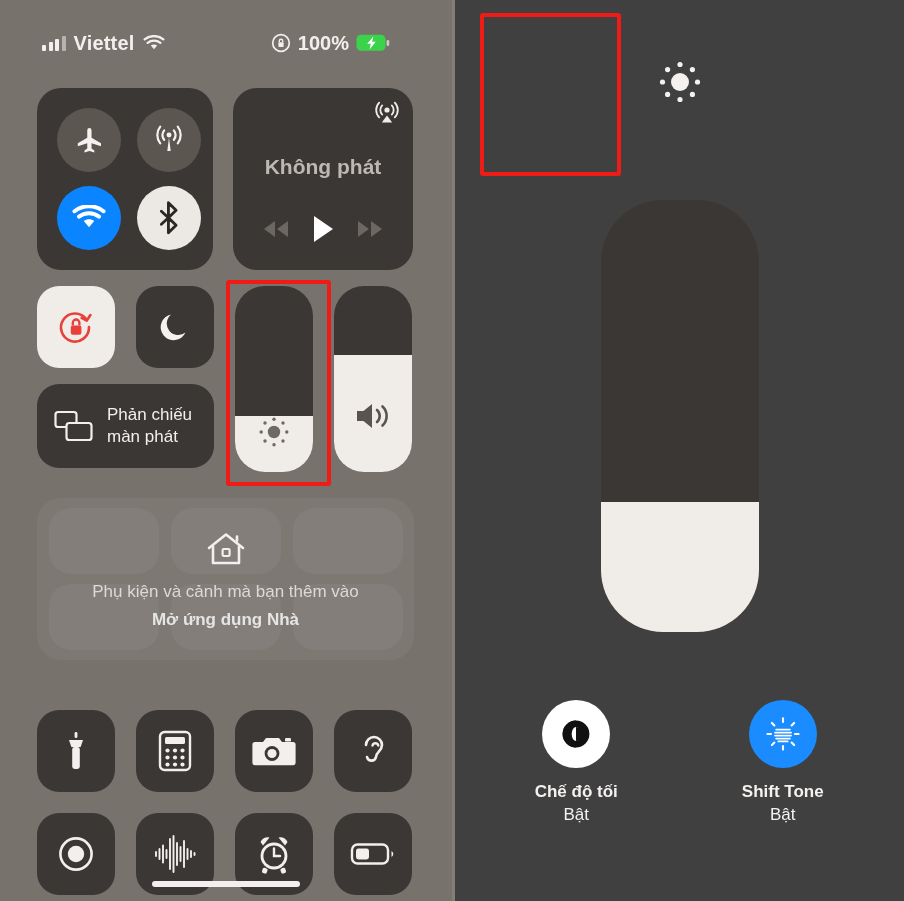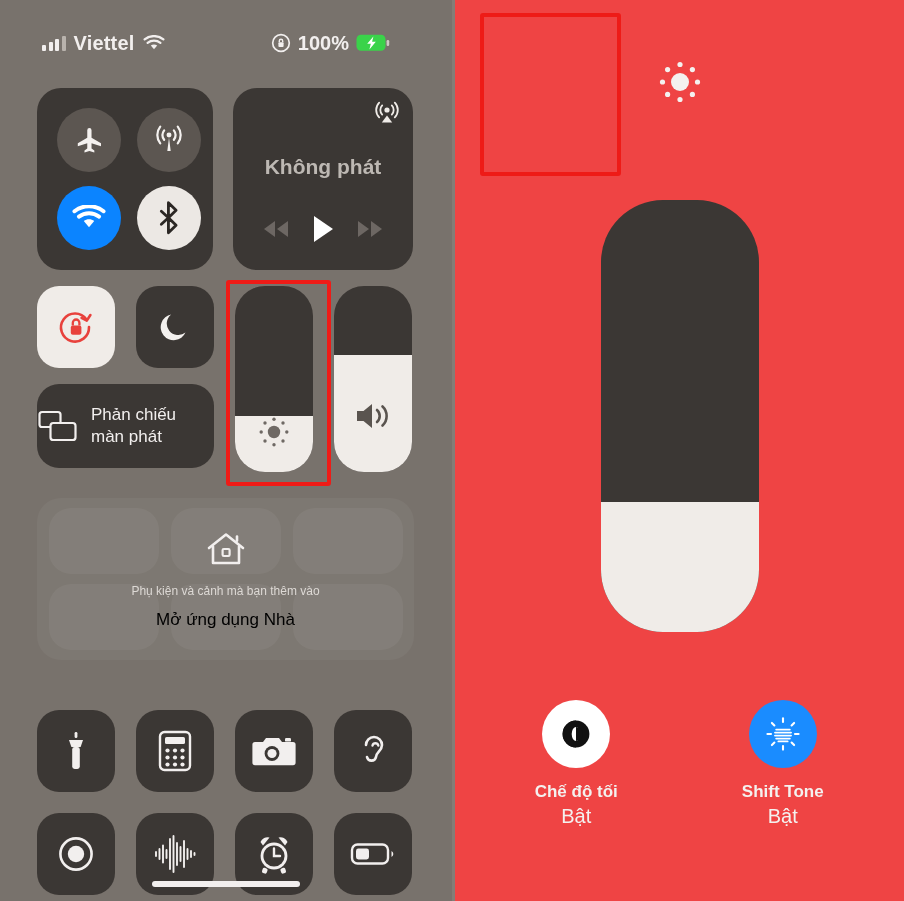--- a/index.html
+++ b/index.html
@@ -15,21 +15,21 @@
   
   .panel-left{
     position:relative;
     width:452px;height:901px;
     background:#78726c;
     overflow:hidden;
   }
   .panel-right{
     position:relative;
     width:452px;height:901px;
-    background:#ef4444;
+    background:#404040;
     overflow:hidden;
     border-left:3px solid #837d77;
     box-sizing:border-box;
   }
 
   
   .statusbar{
     position:absolute;top:26px;left:0;width:452px;height:34px;
     display:flex;align-items:center;
     color:#efeceb;
@@ -81,21 +81,21 @@
     position:absolute;width:78px;height:82px;border-radius:22px;
     display:flex;align-items:center;justify-content:center;
   }
   .rot{left:37px;top:286px;background:#f0ece8;}
   .moon{left:136px;top:286px;background:#3b3734;}
 
   
   .mirror{
     position:absolute;left:37px;top:384px;width:177px;height:84px;
     background:#3b3734;border-radius:22px;
-    display:flex;align-items:center;gap:12px;
+    display:flex;align-items:center;gap:12px;padding-left:16px;
     box-sizing:border-box;
   }
   .mirror .lbl{
     color:#f2efee;font-size:17px;line-height:22px;font-weight:500;
   }
 
   
   .slider-sm{
     position:absolute;width:78px;height:186px;border-radius:30px;
     overflow:hidden;background:#3b3734;
@@ -108,25 +108,25 @@
   
   .homecard{
     position:absolute;left:37px;top:498px;width:377px;height:162px;
     border-radius:24px;background:rgba(255,255,255,0.045);
     display:flex;flex-direction:column;align-items:center;justify-content:center;
   }
   .homecard .ghost{
     position:absolute;border-radius:22px;background:rgba(255,255,255,0.05);
   }
   .homecard .txt{
-    position:relative;text-align:center;color:#ddd9d5;font-size:12px;line-height:25px;
+    position:relative;text-align:center;color:#ddd9d5;font-size:17px;line-height:25px;
     font-weight:500;margin-top:8px;
   }
   .homecard .link{
-    position:relative;color:#000000;font-size:17px;font-weight:400;margin-top:6px;
+    position:relative;color:#e5e5e5;font-size:17px;font-weight:700;margin-top:6px;
   }
 
   
   .grid{
     position:absolute;left:37px;top:710px;width:377px;
     display:grid;grid-template-columns:repeat(4,78px);
     gap:21px 21px;
   }
   .gcell{
     width:78px;height:82px;border-radius:22px;background:#3b3734;
@@ -149,21 +149,21 @@
   .disp-row{
     position:absolute;left:0;right:0;top:700px;
     display:flex;justify-content:space-around;padding:0 18px;box-sizing:border-box;
   }
   .disp-item{width:132px;display:flex;flex-direction:column;align-items:center;}
   .disp-circle{
     width:68px;height:68px;border-radius:50%;
     display:flex;align-items:center;justify-content:center;
   }
   .disp-name{margin-top:14px;color:#f4f1ef;font-size:17px;font-weight:600;text-align:center;}
-  .disp-state{margin-top:3px;color:#f4f1ef;font-size:20px;font-weight:500;text-align:center;}
+  .disp-state{margin-top:3px;color:#f4f1ef;font-size:17px;font-weight:500;text-align:center;}
 
   
   .hl{position:absolute;border:4px solid #ee1b17;border-radius:3px;pointer-events:none;}
   .hl-bright{left:226px;top:280px;width:97px;height:198px;}
   .hl-dark{left:481px;top:683px;width:133px;height:155px;}
 </style>
 </head>
 <body>
 
 <div class="screen">

